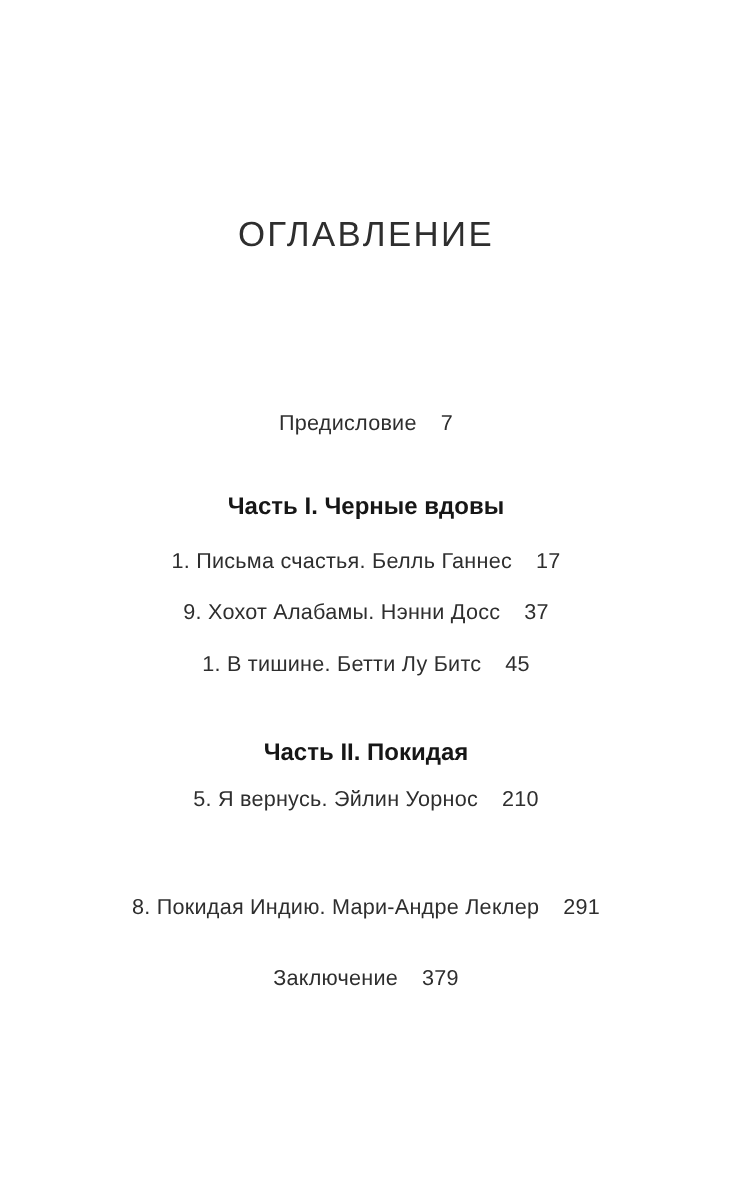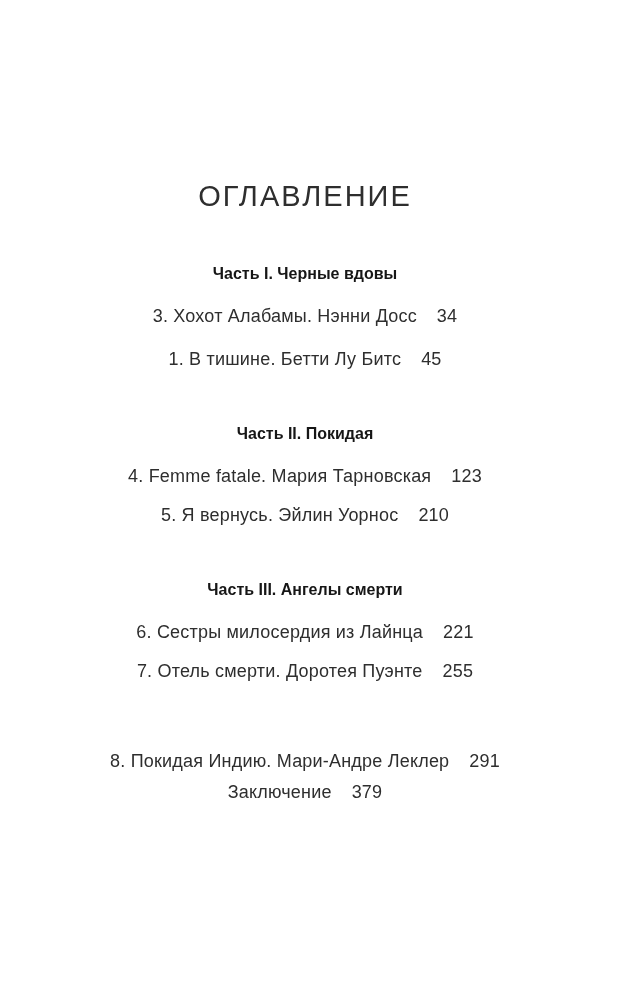--- a/index.html
+++ b/index.html
@@ -31,58 +31,54 @@
   }
   .entry {
     font-size: 18px;
     line-height: 19px;
     letter-spacing: 0.2px;
     font-weight: 400;
   }
   .preface { margin-top: 122px; }
   .part { margin-top: 39px; }
   .part-heading {
-    font-size: 16px;
+    font-size: 20px;
     line-height: 19px;
     font-weight: 700;
     color: var(--heading, #161616);
   }
   .part .chapter { margin-top: 12px; }
   .part .chapter.first { margin-top: 16px; }
   .part.part1 .chapter { margin-top: 16px; }
   .part.part1 .chapter.first { margin-top: 18px; }
-  .conclusion { }
+  .conclusion { margin-top: 28px; }
   .pagenum { margin-left: 12px; }
 </style>
 </head>
 <body>
 
 <main class="page">
   <div class="content">
 
     <h1 class="title">ОГЛАВЛЕНИЕ</h1>
 
+    <p class="entry preface"><span>Предисловие</span><span class="pagenum">7</span></p>
 
     <section class="part part1">
       <h2 class="part-heading">Часть I. Черные вдовы</h2>
-      <p class="entry chapter"><span>3. Хохот Алабамы. Нэнни Досс</span><span class="pagenum">34</span></p>
+      <p class="entry chapter first"><span>1. Письма счастья. Белль Ганнес</span><span class="pagenum">17</span></p>
+      <p class="entry chapter"><span>9. Хохот Алабамы. Нэнни Досс</span><span class="pagenum">37</span></p>
       <p class="entry chapter"><span>1. В тишине. Бетти Лу Битс</span><span class="pagenum">45</span></p>
     </section>
 
     <section class="part">
       <h2 class="part-heading">Часть II. Покидая</h2>
-      <p class="entry chapter first"><span>4. Femme fatale. Мария Тарновская</span><span class="pagenum">123</span></p>
       <p class="entry chapter"><span>5. Я вернусь. Эйлин Уорнос</span><span class="pagenum">210</span></p>
     </section>
 
-    <section class="part">
-      <h2 class="part-heading">Часть III. Ангелы смерти</h2>
-      <p class="entry chapter first"><span>6. Сестры милосердия из Лайнца</span><span class="pagenum">221</span></p>
-      <p class="entry chapter"><span>7. Отель смерти. Доротея Пуэнте</span><span class="pagenum">255</span></p>
-    </section>
 
     <section class="part">
       <p class="entry chapter first"><span>8. Покидая Индию. Мари-Андре Леклер</span><span class="pagenum">291</span></p>
     </section>
 
     <p class="entry conclusion"><span>Заключение</span><span class="pagenum">379</span></p>
 
   </div>
 </main>
 

